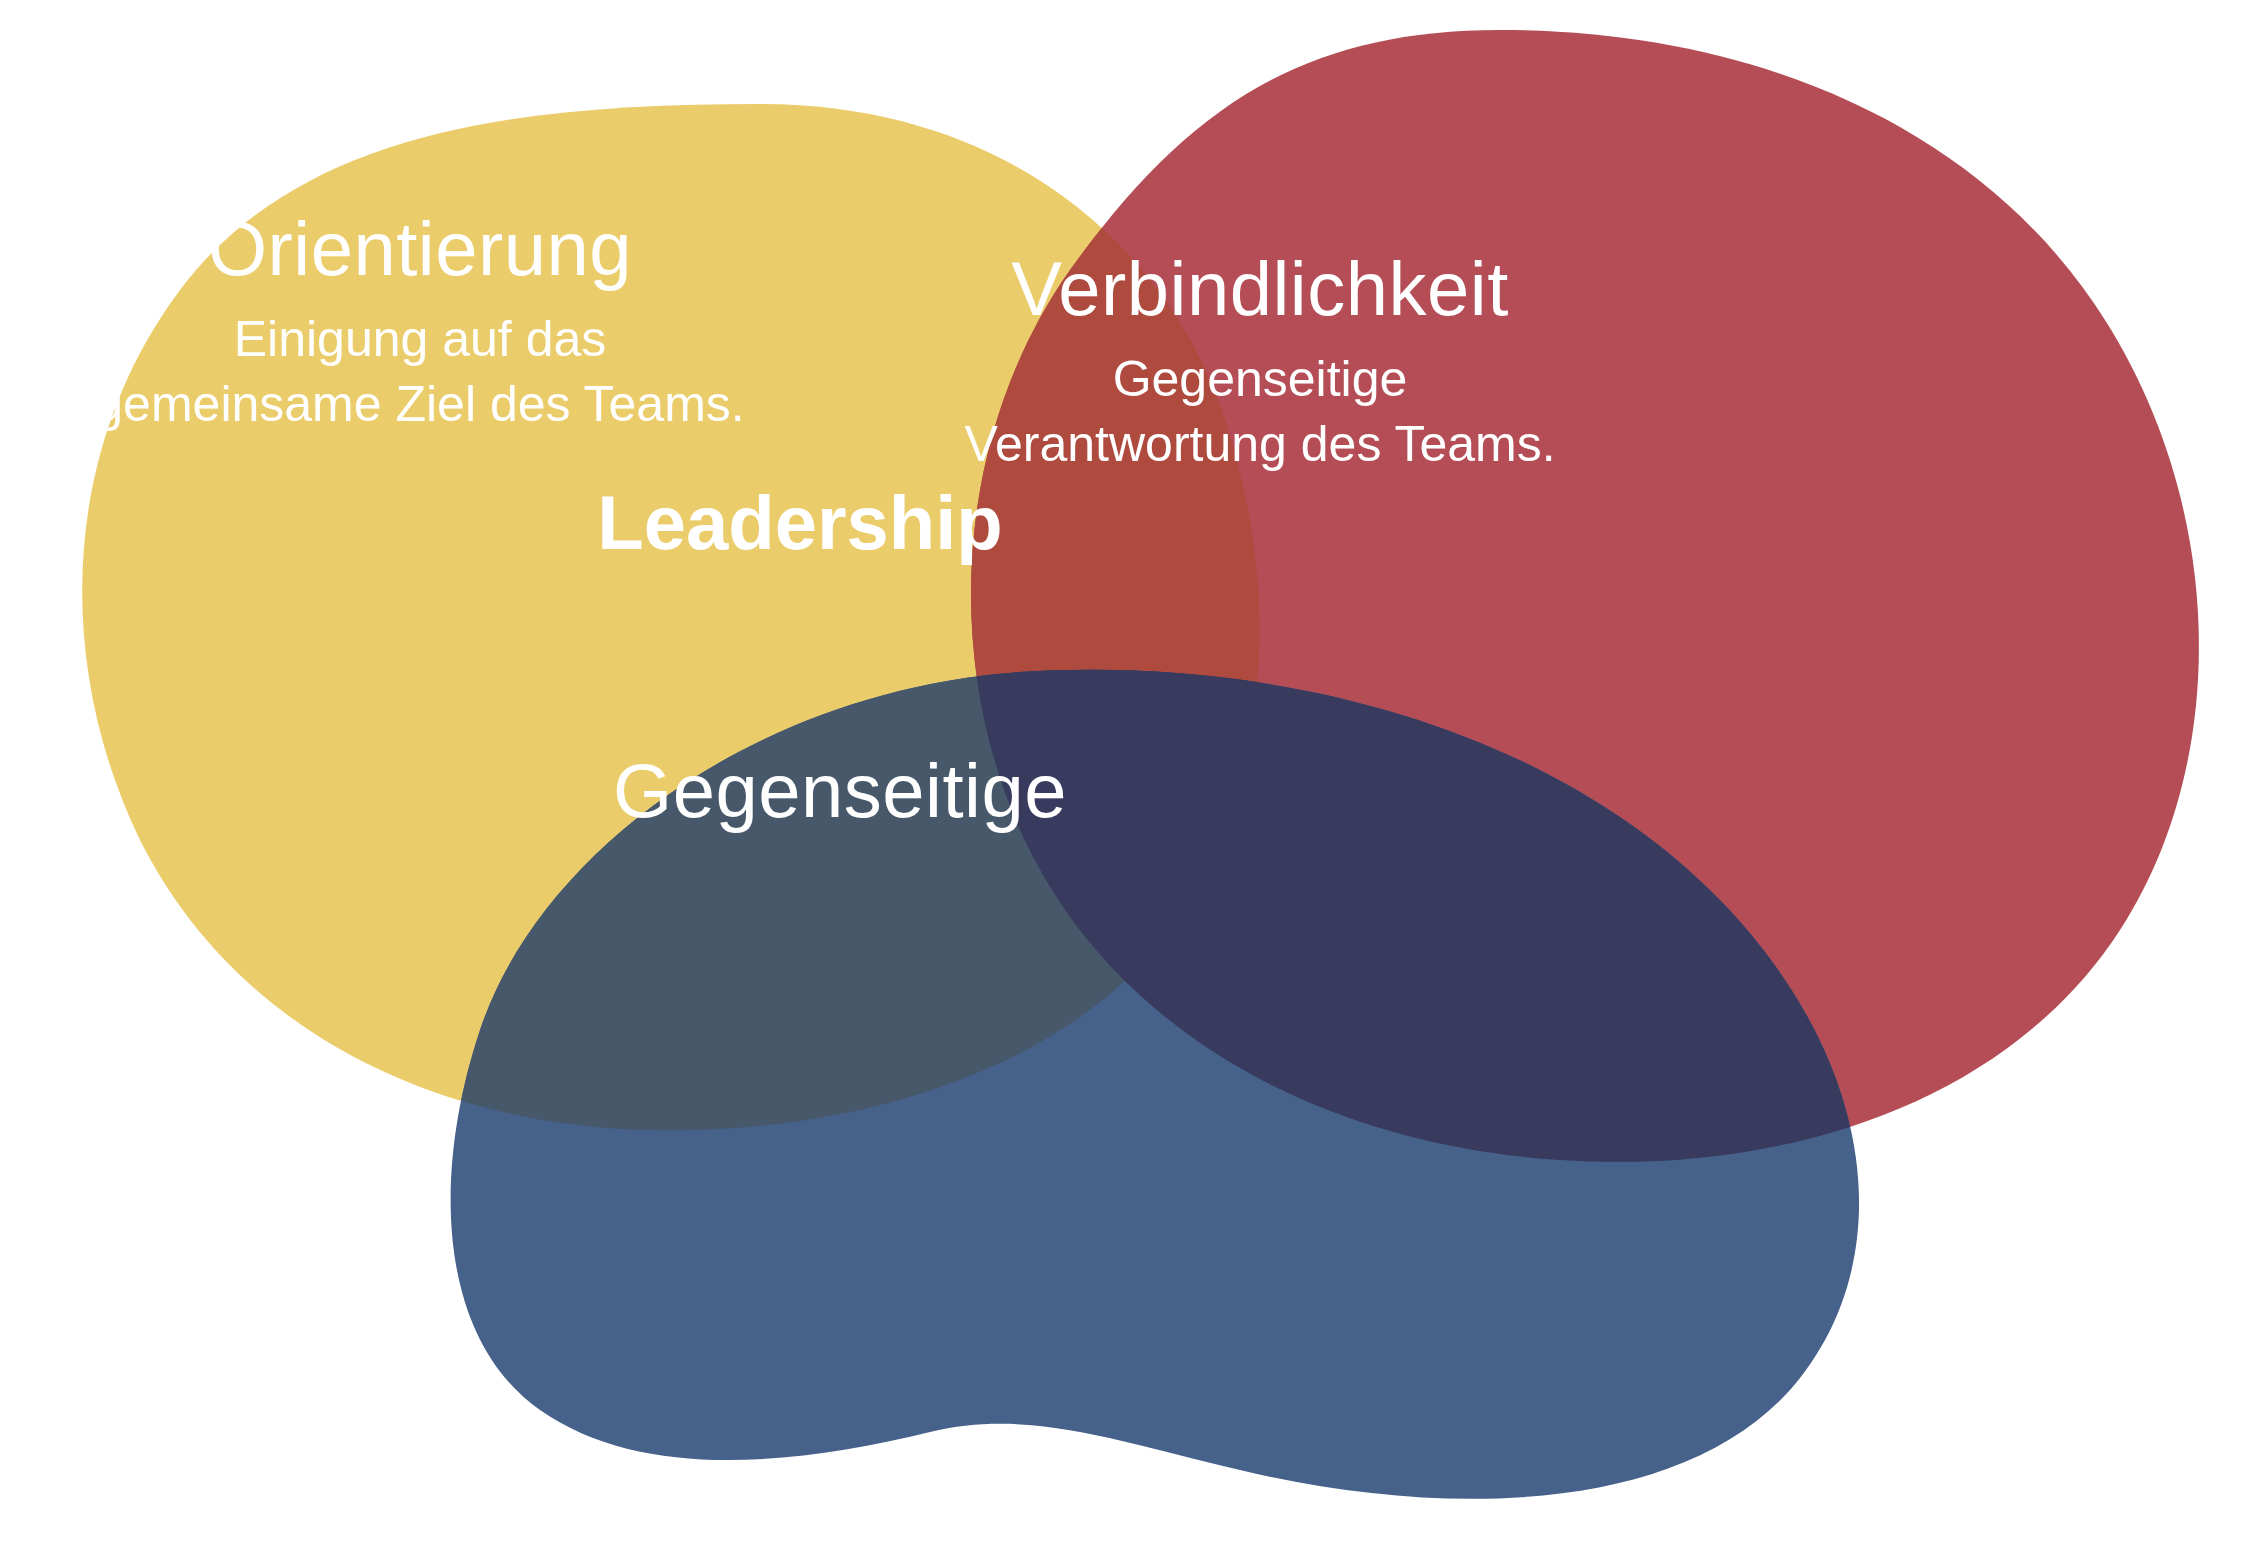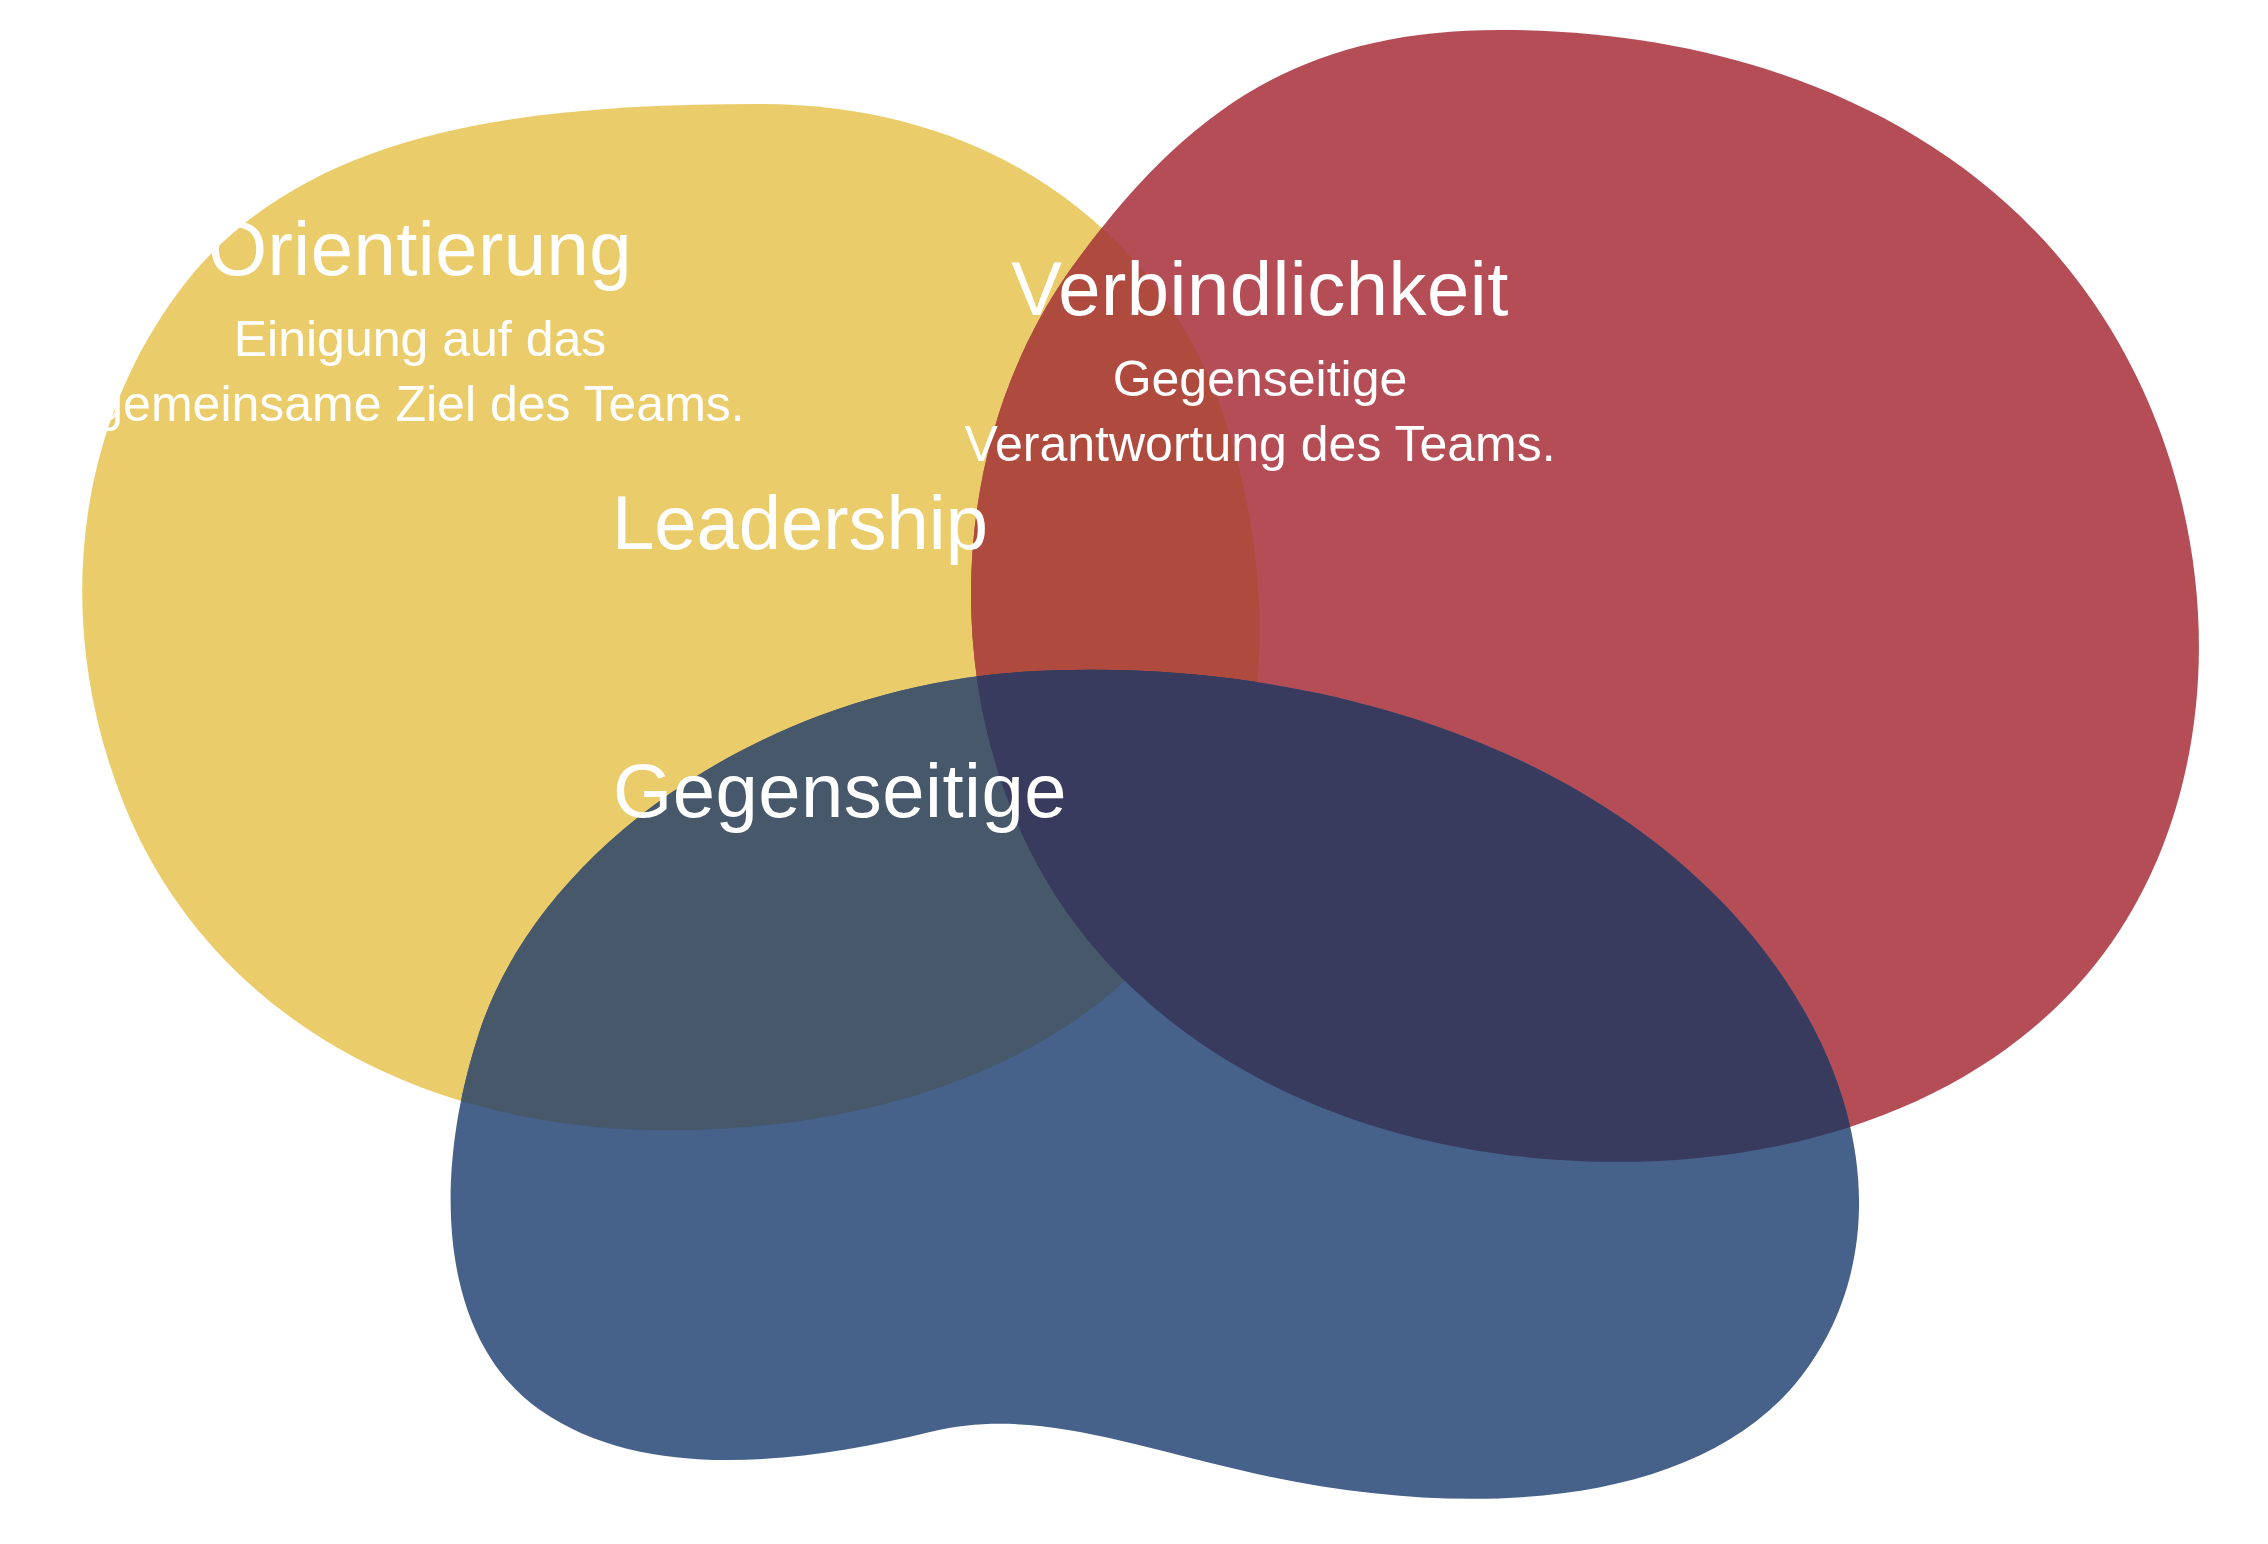--- a/index.html
+++ b/index.html
@@ -35,21 +35,21 @@
     pointer-events: none;
   }
   .label-title {
     font-size: 76px;
     font-weight: 400;
     letter-spacing: 0.5px;
     line-height: 1.12;
     white-space: nowrap;
   }
   .label-title.bold {
-    font-weight: 400;
+    font-weight: 700;
     letter-spacing: 0px;
   }
   .label-sub {
     font-size: 50px;
     font-weight: 400;
     line-height: 1.30;
     margin-top: 16px;
     white-space: pre-line;
   }
 

